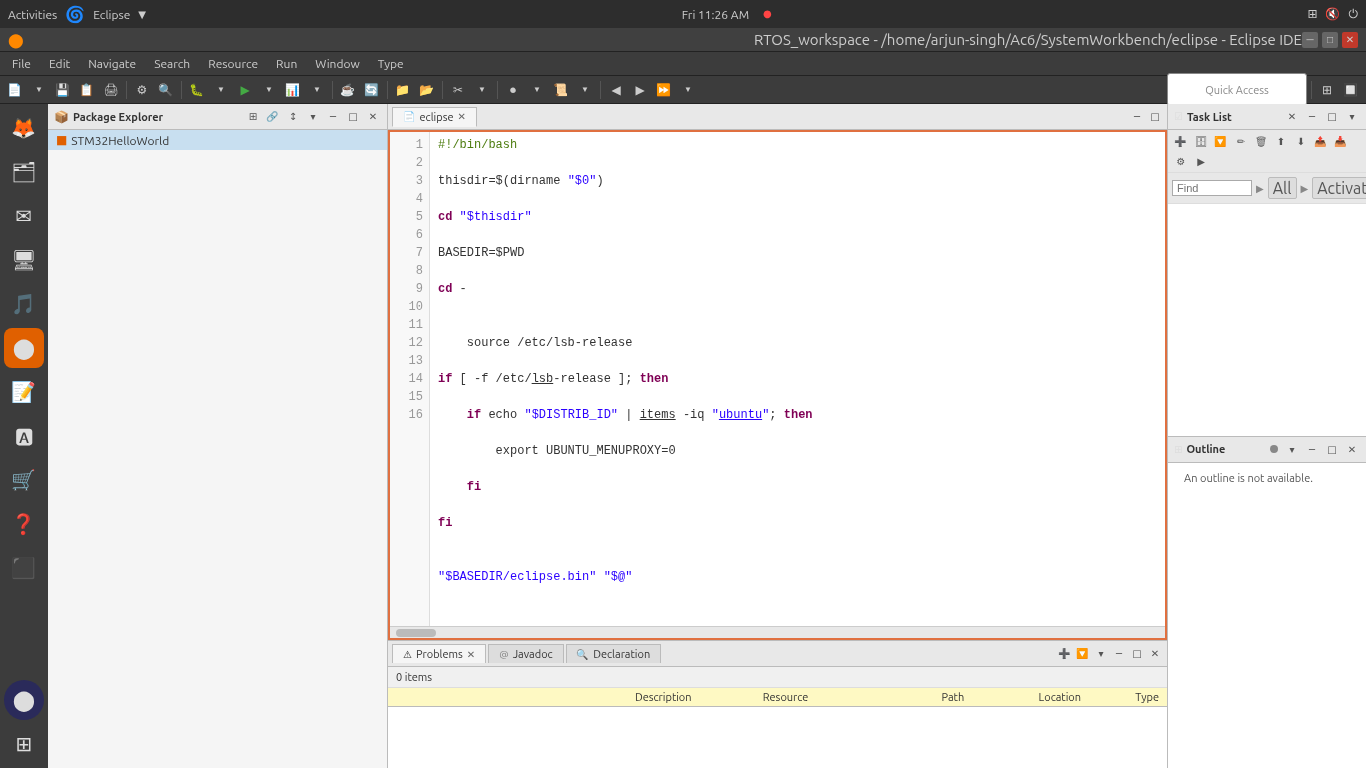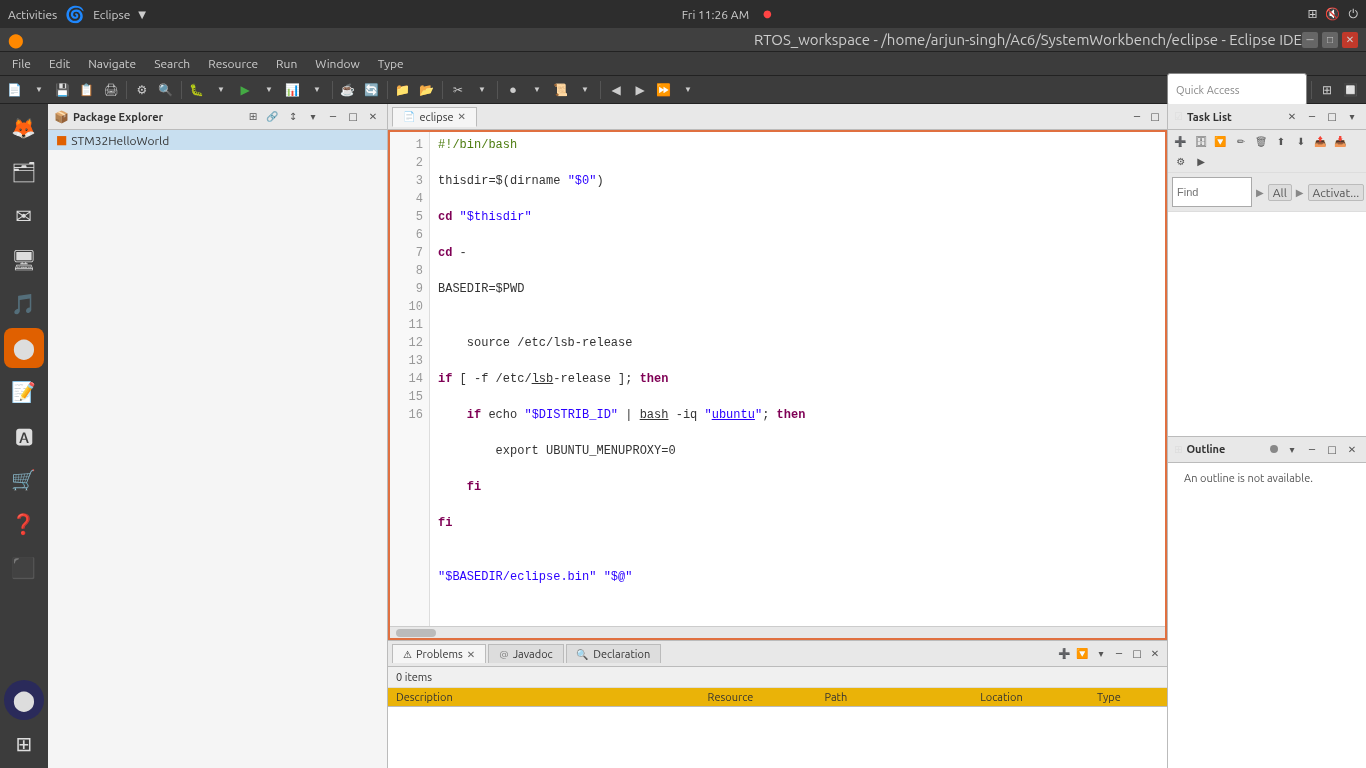--- a/index.html
+++ b/index.html
@@ -73,21 +73,21 @@
       margin-left: auto;
       background: #ffffff;
       color: #333;
       border: 1px solid #888;
       border-radius: 3px;
       padding: 8px 8px;
       font-size: 11px;
       width: 140px;
       height: 33px;
       cursor: pointer;
-      display: flex; align-items: center;
+      display: flex; align-items: center; justify-content: center;
     }
 
     
     #main-layout {
       display: flex;
       height: calc(768px - 28px - 24px - 24px - 28px);
       background: #f0f0f0;
     }
 
     
@@ -265,24 +265,24 @@
       border-bottom: 1px solid #ddd;
       font-size: 11px;
       color: #333;
     }
     #problems-table {
       width: 100%;
       border-collapse: collapse;
       font-size: 11px;
     }
     #problems-table th {
-      background: #eab308;
+      background: #fef9c3;
       border-bottom: 1px solid #bbb;
       padding: 3px 8px;
-      text-align: left;
+      text-align: right;
       color: #333;
       font-weight: normal;
     }
 
     
     #right-panels {
       width: 199px;
       display: flex;
       flex-direction: column;
       border-left: 1px solid #bbb;
@@ -315,21 +315,21 @@
       font-size: 10px; color: #555; cursor: pointer;
     }
     #find-input {
       background: white;
       border: 1px solid #aaa;
       padding: 1px 4px;
       font-size: 11px;
       width: 80px;
     }
     .filter-btn {
-      font-size: 12px;
+      font-size: 16px;
       color: #555;
       padding: 1px 4px;
       cursor: pointer;
       background: #ddd;
       border: 1px solid #bbb;
       border-radius: 2px;
       text-align: right;
     }
     .outline-message {
       padding: 8px;
@@ -522,26 +522,26 @@
             <div>11</div>
               <div>12</div>
               <div>13</div>
               <div>14</div>
               <div>15</div>
             <div>16</div>
           </div>
           <div id="code-content"><span class="code-line"><span style="color:#4d7c0f">#!/bin/bash</span></span>
 <span class="code-line">thisdir=$(dirname <span class="str">"$0"</span>)</span>
 <span class="code-line"><span class="kw">cd</span> <span class="str">"$thisdir"</span></span>
+<span class="code-line">BASEDIR=$PWD</span>
 <span class="code-line"><span class="kw">cd</span> -</span>
-<span class="code-line">BASEDIR=$PWD</span>
 <span class="code-line"></span>
 <span class="code-line">    source /etc/lsb-release</span>
 <span class="code-line"><span class="kw">if</span> [ -f /etc/<span style="text-decoration:underline">lsb</span>-release ]; <span class="kw">then</span></span>
-<span class="code-line">    <span class="kw">if</span> echo <span class="str">"$DISTRIB_ID"</span> | <span style="text-decoration:underline">bash</span> -iq <span class="str">"<span style="text-decoration:underline">ubuntu</span>"</span>; <span class="kw">then</span></span>
+<span class="code-line">    <span class="kw">if</span> echo <span class="str">"$DISTRIB_ID"</span> | <span style="text-decoration:underline">items</span> -iq <span class="str">"<span style="text-decoration:underline">ubuntu</span>"</span>; <span class="kw">then</span></span>
 <span class="code-line">        export UBUNTU_MENUPROXY=0</span>
 <span class="code-line">    <span class="kw">fi</span></span>
 <span class="code-line"><span class="kw">fi</span></span>
 <span class="code-line"></span>
 <span class="code-line"><span class="str">"$BASEDIR/eclipse.bin"</span> <span class="str">"$@"</span></span>
 <span class="code-line"></span>
 <span class="code-line"></span></div>
         </div>
         <div class="scrollbar-h">
           <div class="scrollbar-thumb"></div>
@@ -612,21 +612,21 @@
         <div class="task-tool-btn">✏</div>
         <div class="task-tool-btn">🗑</div>
         <div class="task-tool-btn">⬆</div>
         <div class="task-tool-btn">⬇</div>
         <div class="task-tool-btn">📤</div>
         <div class="task-tool-btn">📥</div>
         <div class="task-tool-btn">⚙</div>
         <div class="task-tool-btn">▶</div>
       </div>
       <div style="display:flex; align-items:center; padding:4px; gap:4px; background:#e8e8e8; border-bottom:1px solid #ddd;">
-        <input id="find-input" placeholder="Find" style="background: white; border: 1px solid rgb(170, 170, 170); padding: 8px 4px; font-size: 11px; width: 80px;">
+        <input id="find-input" placeholder="Find" style="background: white; border: 1px solid rgb(170, 170, 170); padding: 1px 4px; font-size: 11px; width: 80px;">
         <span style="color:#888; font-size:10px;">▶</span>
         <span class="filter-btn">All</span>
         <span style="color:#888; font-size:10px;">▶</span>
         <span class="filter-btn">Activat...</span>
       </div>
       <div style="flex:1; background:white;">
       </div>
     </div>
 
     <div id="outline-panel">

